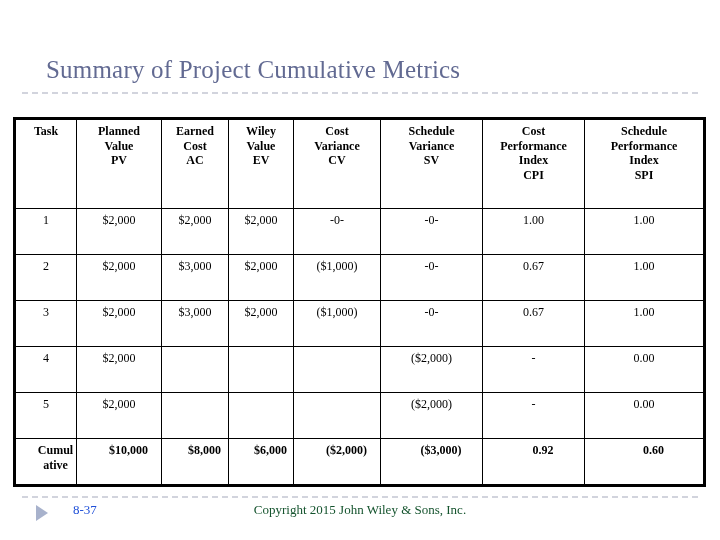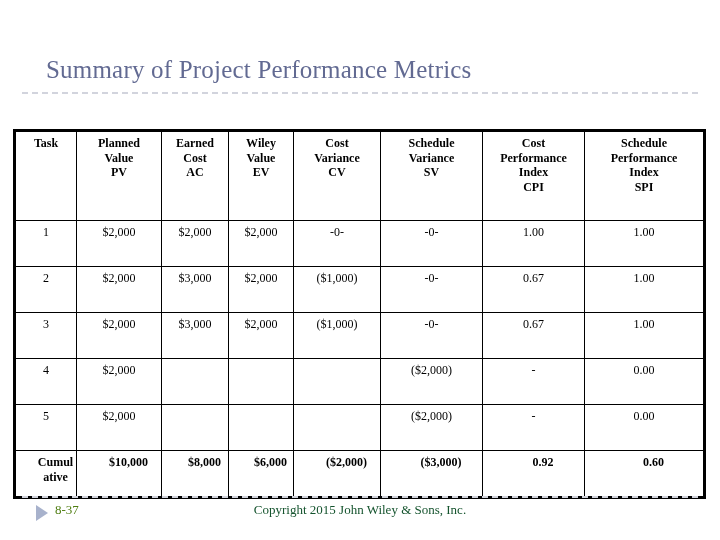--- a/index.html
+++ b/index.html
@@ -35,21 +35,21 @@
     top: 92px;
     width: 676px;
     height: 0;
     border-top: 2px dashed #d2d4dd;
   }
 
   
   #metrics-table-wrap {
     position: absolute;
     left: 13px;
-    top: 129px;
+    top: 117px;
     width: 690px;
   }
 
   table.metrics {
     border-collapse: collapse;
     table-layout: fixed;
     width: 690px;
     border: 3px solid #000000;
     background: #ffffff;
   }
@@ -118,43 +118,43 @@
     top: 3px;
     width: 0;
     height: 0;
     border-top: 8px solid transparent;
     border-bottom: 8px solid transparent;
     border-left: 12px solid #a8b2cc;
   }
 
   #slide-number {
     position: absolute;
-    left: 55px;
+    left: 73px;
     top: 0px;
     font-family: "Liberation Serif", serif;
     font-size: 13px;
-    color: #4d7c0f;
+    color: #1d4ed8;
     text-align: right;
   }
 
   #copyright {
     position: absolute;
     left: 0;
     top: 0px;
     width: 720px;
     text-align: center;
     font-family: "Liberation Serif", serif;
     font-size: 13px;
     color: #14532d;
   }
 </style>
 </head>
 <body>
 
-<div id="slide-title" style="color: rgb(98, 106, 146);">Summary of Project Performance Metrics</div>
+<div id="slide-title" style="color: rgb(98, 106, 146);">Summary of Project Cumulative Metrics</div>
 
 <div id="title-rule" style="border-top-color: rgb(210, 212, 221);"></div>
 
 <div id="metrics-table-wrap">
   <table class="metrics">
     <colgroup>
       <col class="c-task">
         <col class="c-pv">
         <col class="c-ac">
         <col class="c-ev">

